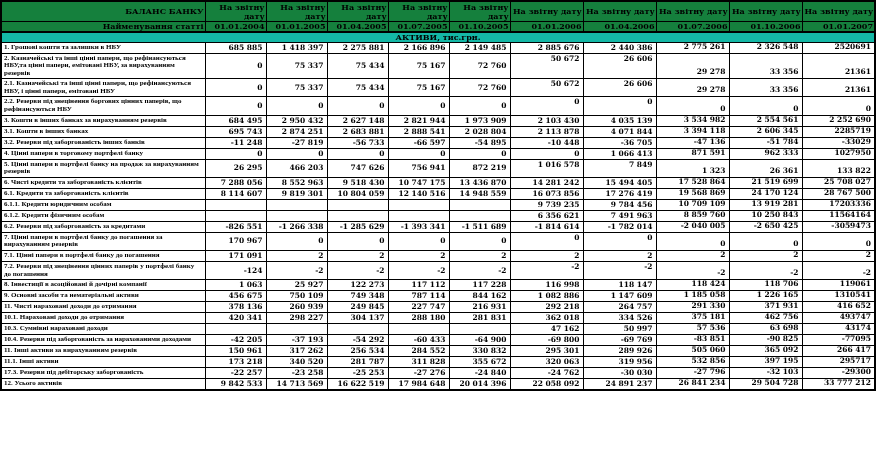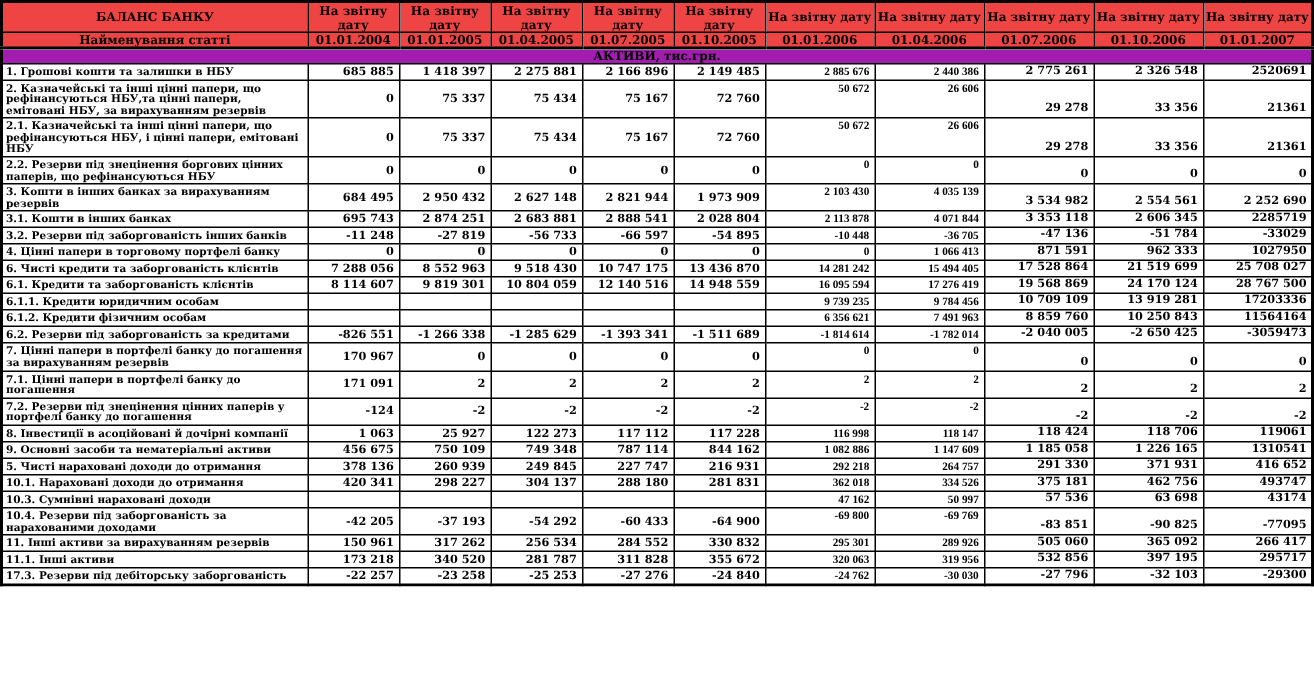--- a/index.html
+++ b/index.html
@@ -1,24 +1,24 @@
 <!DOCTYPE html>
 <html><head>
 <meta charset="utf-8">
 <style>
   html,body{margin:0;padding:0;background:#fff;}
   body{width:876px;font-family:"DejaVu Serif","Liberation Serif",serif;color:#000;}
   table.bal{border-collapse:collapse;table-layout:fixed;width:876px;border:2px solid #000;font-weight:bold;}
   table.bal th, table.bal td{border:1px solid #000;overflow:hidden;}
-  thead th{background:#ef4444;font-size:8px;line-height:8.5px;text-align:center;padding:1px 1px;font-weight:bold;}
+  thead th{background:#15803d;font-size:8px;line-height:8.5px;text-align:right;padding:1px 1px;font-weight:bold;}
   tr.dates th{font-size:8px;padding:0 1px;border-bottom:2px solid #000;}
-  td.band{font-size:8px;line-height:9px;text-align:center;padding:0;border-bottom:2px solid #000;background:#a21caf;}
-  td.label{font-size:7px;line-height:7.6px;text-align:left;padding:1px 2px 1px 2px;vertical-align:top;}
+  td.band{font-size:8px;line-height:9px;text-align:center;padding:0;border-bottom:2px solid #000;background:#14b8a6;}
+  td.label{font-size:7px;line-height:7.6px;text-align:left;padding:1px 2px 1px 2px;vertical-align:top;font-family:Liberation Serif, serif;}
   td.num{font-size:7.5px;line-height:8px;text-align:right;padding:0 3px;vertical-align:middle;white-space:nowrap;}
-  td.num.va-top{vertical-align:top;padding-top:1px;font-family:Liberation Serif, serif;}
+  td.num.va-top{vertical-align:top;padding-top:1px;}
   td.num.va-bot{vertical-align:bottom;padding-bottom:2px;}
   col.namecol{width:204px;}
   col.narrow{width:61px;}
   col.wide{width:73px;}
 </style>
 </head>
 <body>
 
 <table class="bal">
   <colgroup>
@@ -136,21 +136,21 @@
       </tr>
       <tr>
         <td class="label">3.1. Кошти в інших банках</td>
         <td class="num">695 743</td>
         <td class="num">2 874 251</td>
         <td class="num">2 683 881</td>
         <td class="num">2 888 541</td>
         <td class="num">2 028 804</td>
         <td class="num va-top">2 113 878</td>
         <td class="num va-top">4 071 844</td>
-        <td class="num va-bot">3 353 118</td>
+        <td class="num va-bot">3 394 118</td>
         <td class="num va-bot">2 606 345</td>
         <td class="num va-bot">2285719</td>
       </tr>
       <tr>
         <td class="label">3.2. Резерви під заборгованість інших банків</td>
         <td class="num">-11 248</td>
         <td class="num">-27 819</td>
         <td class="num">-56 733</td>
         <td class="num">-66 597</td>
         <td class="num">-54 895</td>
@@ -167,40 +167,53 @@
         <td class="num">0</td>
         <td class="num">0</td>
         <td class="num">0</td>
         <td class="num va-top">0</td>
         <td class="num va-top">1 066 413</td>
         <td class="num va-bot">871 591</td>
         <td class="num va-bot">962 333</td>
         <td class="num va-bot">1027950</td>
       </tr>
       <tr>
+        <td class="label">5. Цінні папери в портфелі банку на продаж за вирахуванням резервів</td>
+        <td class="num">26 295</td>
+        <td class="num">466 203</td>
+        <td class="num">747 626</td>
+        <td class="num">756 941</td>
+        <td class="num">872 219</td>
+        <td class="num va-top">1 016 578</td>
+        <td class="num va-top">7 849</td>
+        <td class="num va-bot">1 323</td>
+        <td class="num va-bot">26 361</td>
+        <td class="num va-bot">133 822</td>
+      </tr>
+      <tr>
         <td class="label">6. Чисті кредити та заборгованість клієнтів</td>
         <td class="num">7 288 056</td>
         <td class="num">8 552 963</td>
         <td class="num">9 518 430</td>
         <td class="num">10 747 175</td>
         <td class="num">13 436 870</td>
         <td class="num va-top">14 281 242</td>
         <td class="num va-top">15 494 405</td>
         <td class="num va-bot">17 528 864</td>
         <td class="num va-bot">21 519 699</td>
         <td class="num va-bot">25 708 027</td>
       </tr>
       <tr>
         <td class="label">6.1. Кредити та заборгованість клієнтів</td>
         <td class="num">8 114 607</td>
         <td class="num">9 819 301</td>
         <td class="num">10 804 059</td>
         <td class="num">12 140 516</td>
         <td class="num">14 948 559</td>
-        <td class="num va-top">16 095 594</td>
+        <td class="num va-top">16 073 856</td>
         <td class="num va-top">17 276 419</td>
         <td class="num va-bot">19 568 869</td>
         <td class="num va-bot">24 170 124</td>
         <td class="num va-bot">28 767 500</td>
       </tr>
       <tr>
         <td class="label">6.1.1. Кредити юридичним особам</td>
         <td class="num"></td>
         <td class="num"></td>
         <td class="num"></td>
@@ -297,21 +310,21 @@
         <td class="num">749 348</td>
         <td class="num">787 114</td>
         <td class="num">844 162</td>
         <td class="num va-top">1 082 886</td>
         <td class="num va-top">1 147 609</td>
         <td class="num va-bot">1 185 058</td>
         <td class="num va-bot">1 226 165</td>
         <td class="num va-bot">1310541</td>
       </tr>
       <tr>
-        <td class="label">5. Чисті нараховані доходи до отримання</td>
+        <td class="label">11. Чисті нараховані доходи до отримання</td>
         <td class="num">378 136</td>
         <td class="num">260 939</td>
         <td class="num">249 845</td>
         <td class="num">227 747</td>
         <td class="num">216 931</td>
         <td class="num va-top">292 218</td>
         <td class="num va-top">264 757</td>
         <td class="num va-bot">291 330</td>
         <td class="num va-bot">371 931</td>
         <td class="num va-bot">416 652</td>
@@ -387,14 +400,27 @@
         <td class="num">-23 258</td>
         <td class="num">-25 253</td>
         <td class="num">-27 276</td>
         <td class="num">-24 840</td>
         <td class="num va-top">-24 762</td>
         <td class="num va-top">-30 030</td>
         <td class="num va-bot">-27 796</td>
         <td class="num va-bot">-32 103</td>
         <td class="num va-bot">-29300</td>
       </tr>
+      <tr>
+        <td class="label">12. Усього активів</td>
+        <td class="num">9 842 533</td>
+        <td class="num">14 713 569</td>
+        <td class="num">16 622 519</td>
+        <td class="num">17 984 648</td>
+        <td class="num">20 014 396</td>
+        <td class="num va-top">22 058 092</td>
+        <td class="num va-top">24 891 237</td>
+        <td class="num va-bot">26 841 234</td>
+        <td class="num va-bot">29 504 728</td>
+        <td class="num va-bot">33 777 212</td>
+      </tr>
     </tbody>
 </table>
 
 </body></html>

